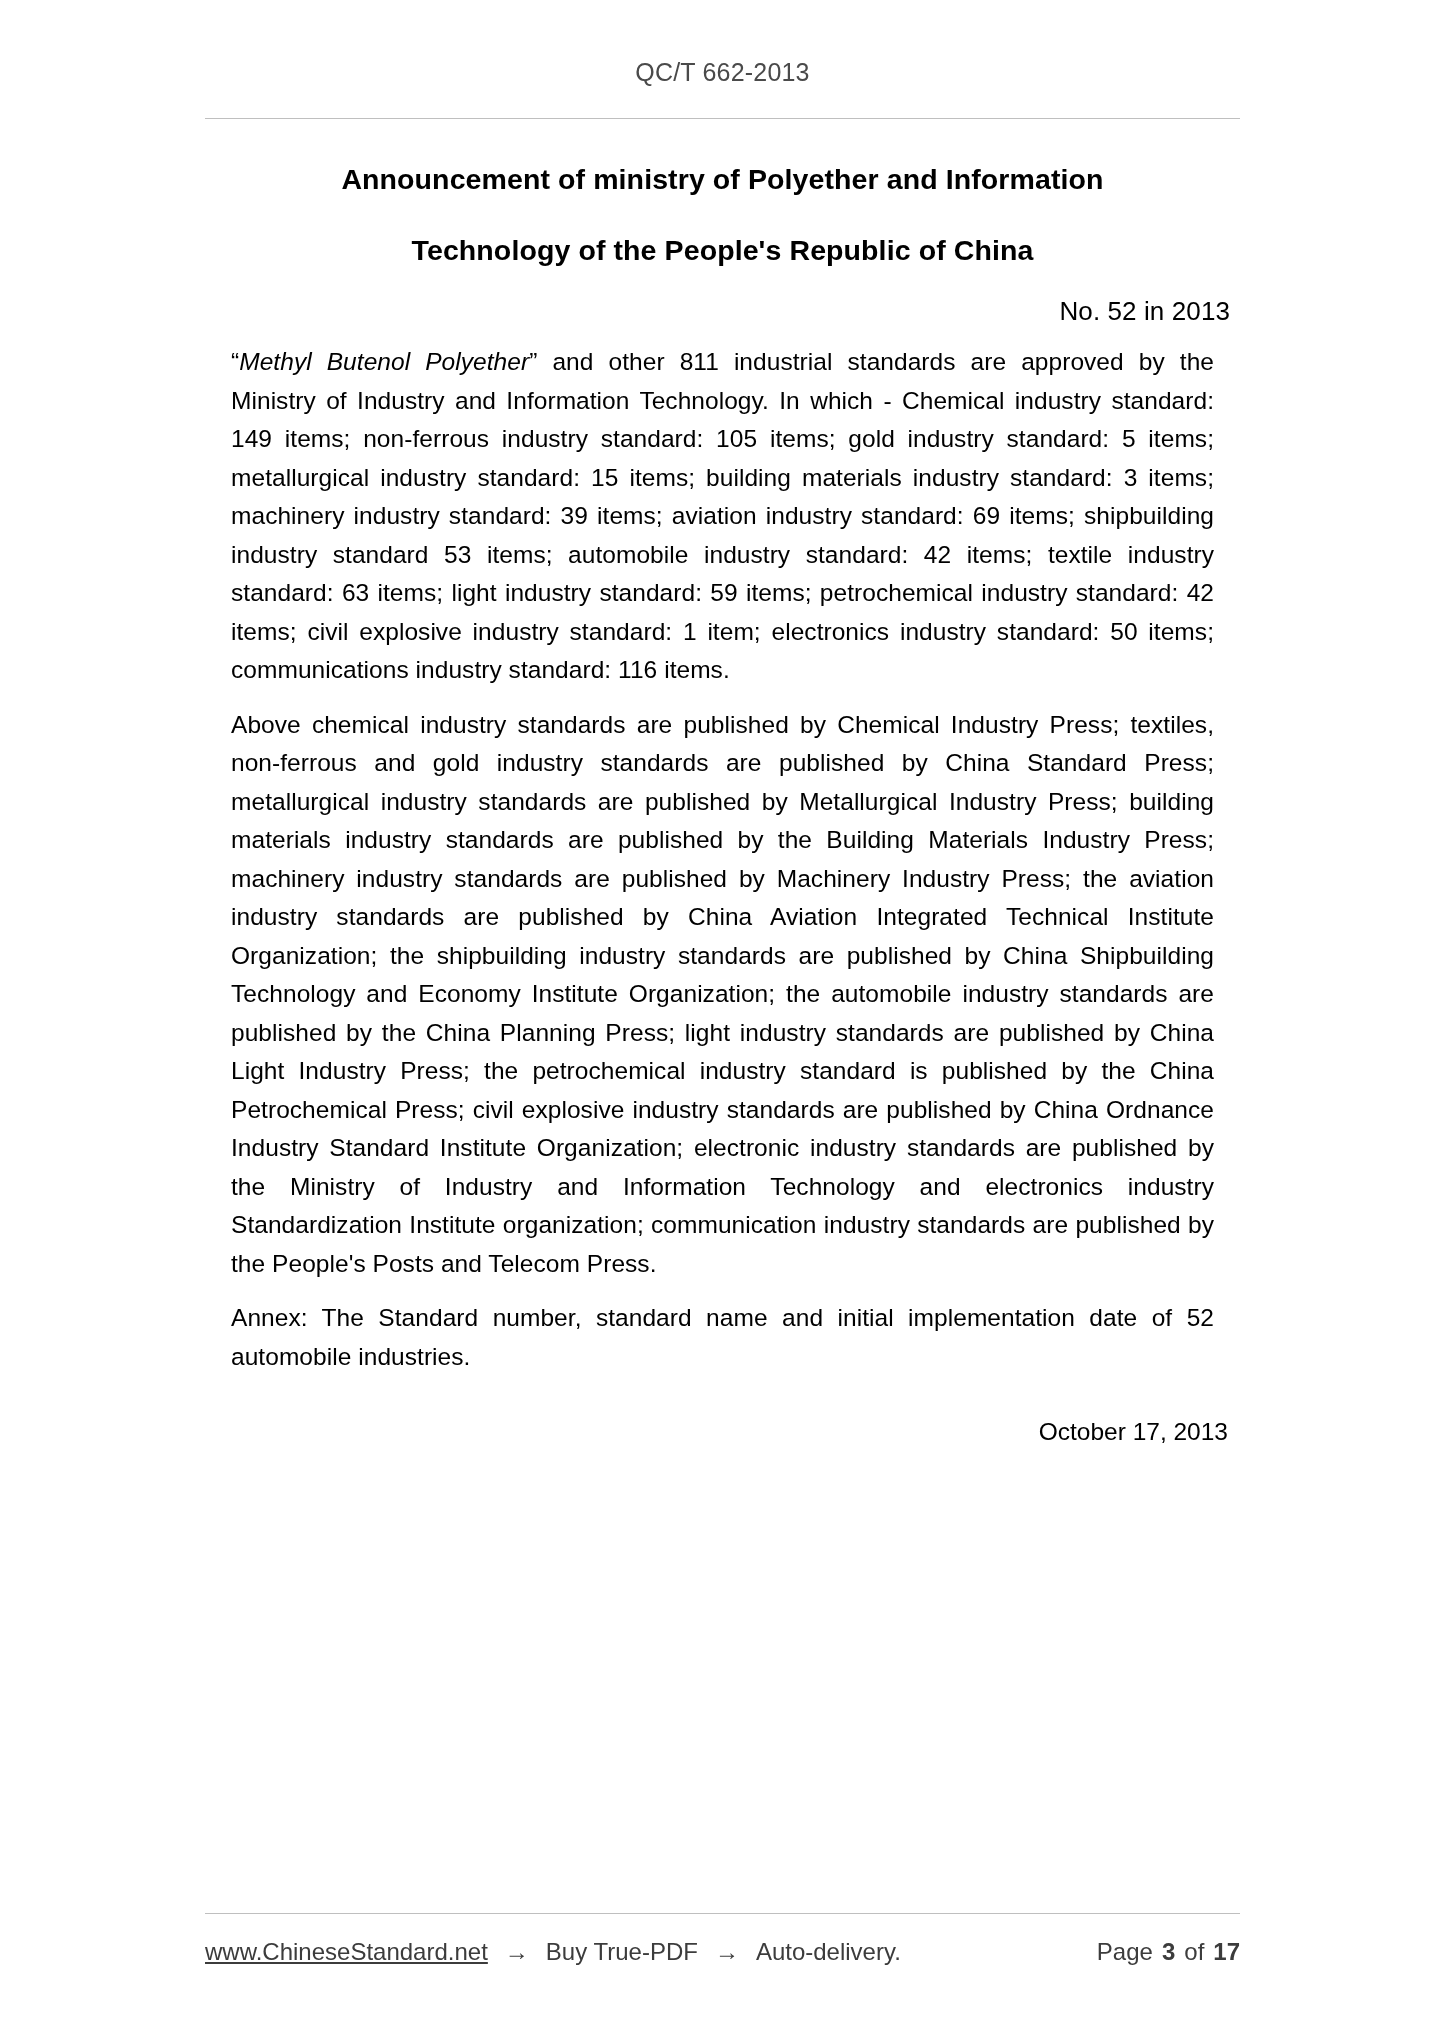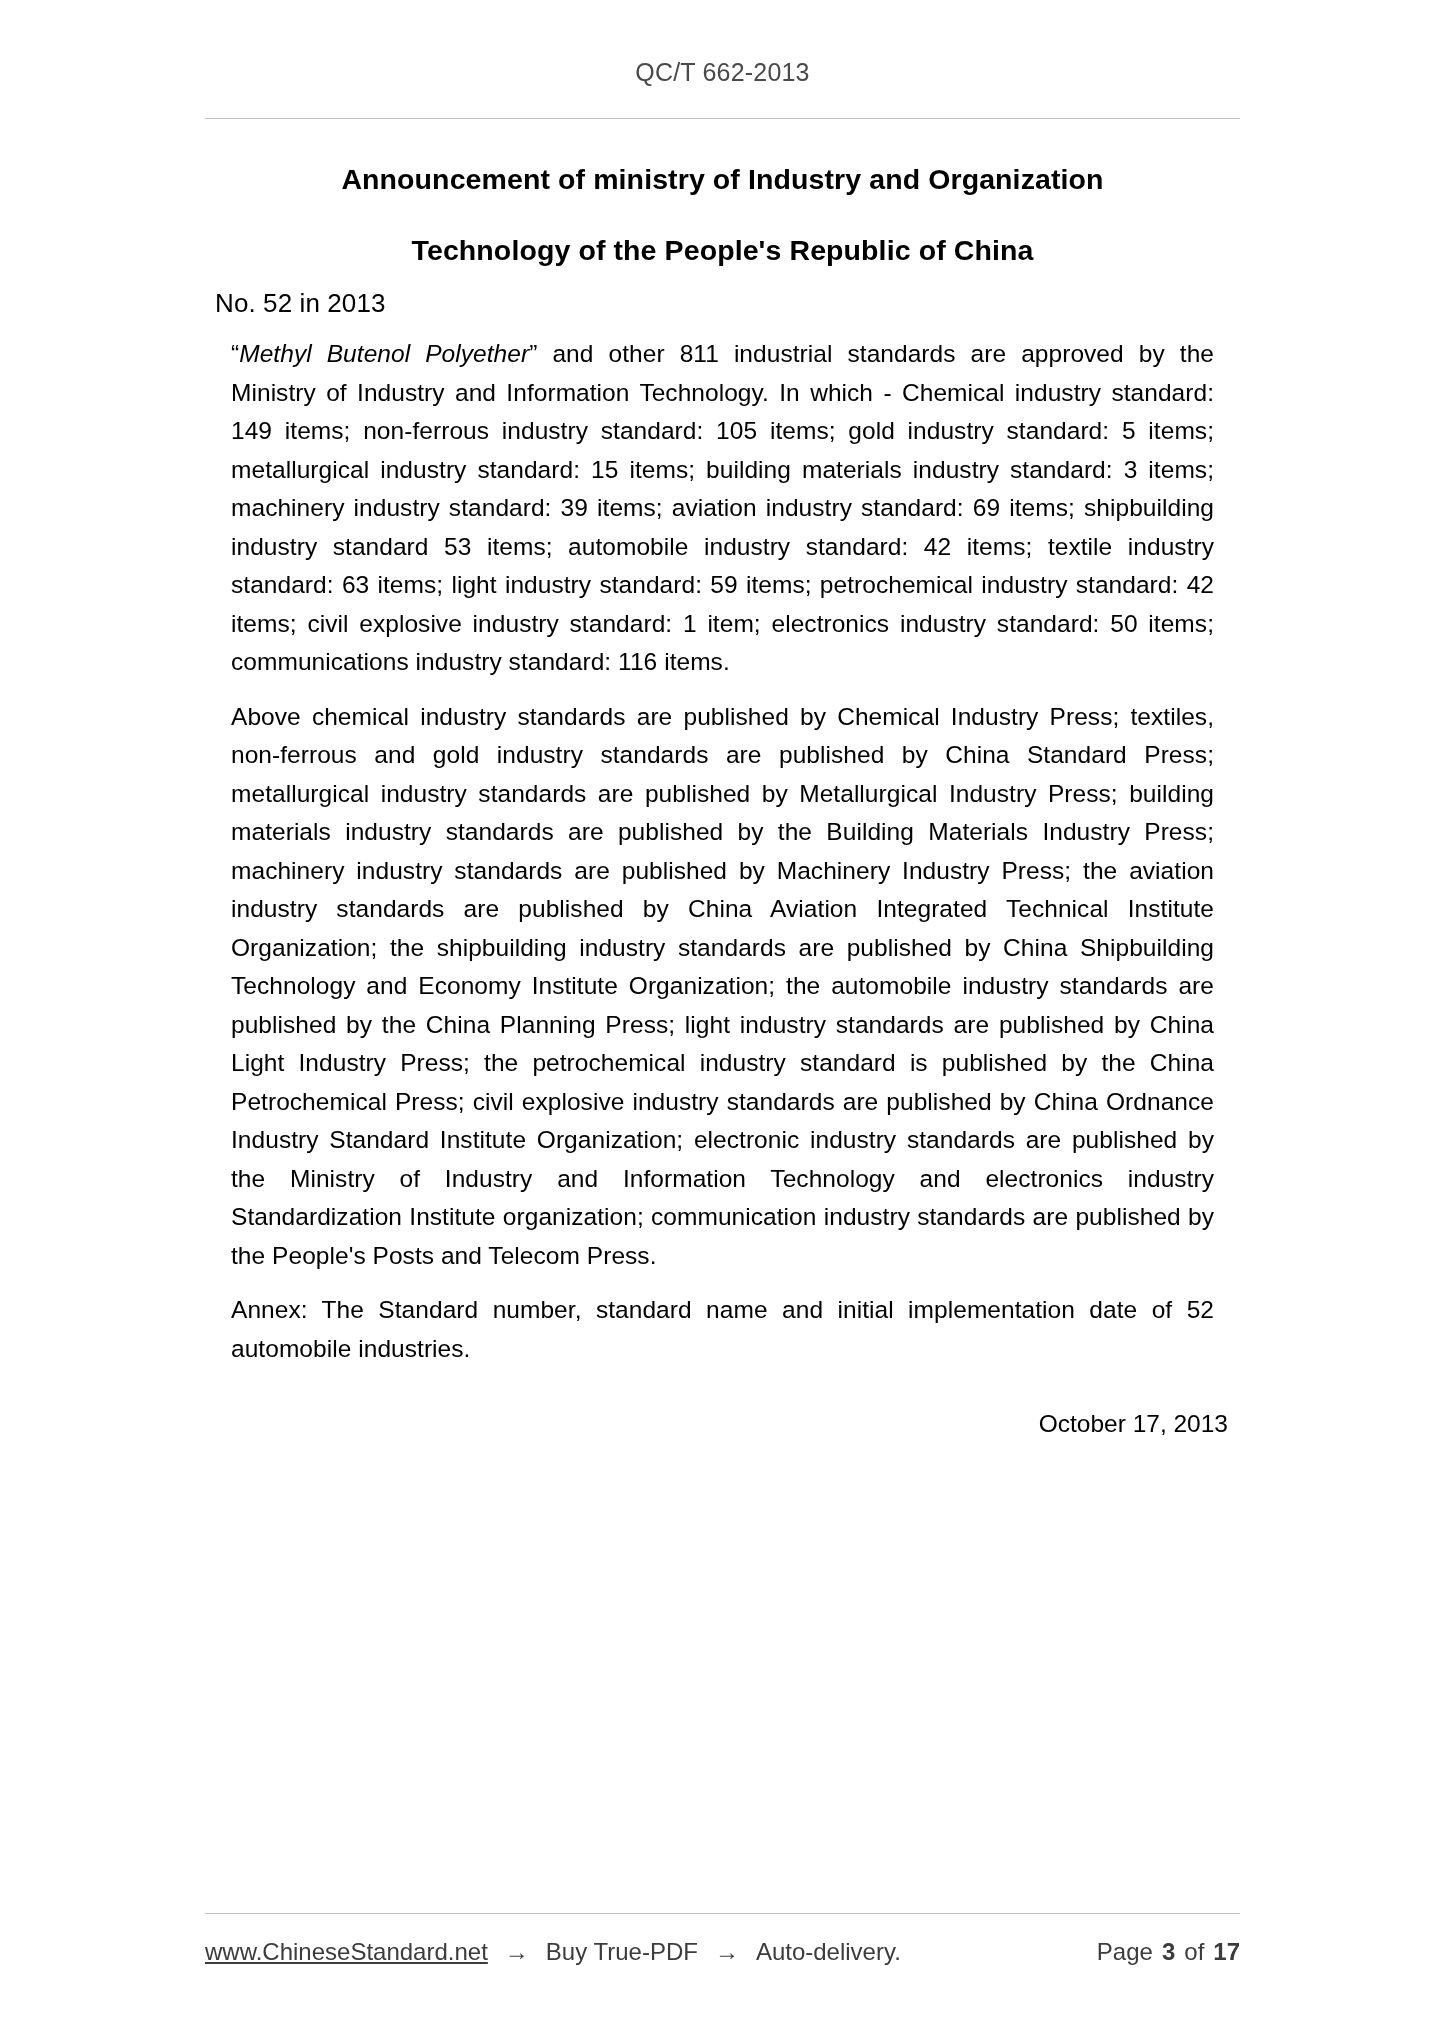--- a/index.html
+++ b/index.html
@@ -54,22 +54,22 @@
     margin: 0;
     line-height: 1.0;
     letter-spacing: 0.1px;
   }
   h1.title .line2 {
     display: block;
     margin-top: 42px;
   }
   .subtitle {
     font-size: 26px;
-    text-align: left;
-    margin-top: 24px;
+    text-align: right;
+    margin-top: 32px;
     letter-spacing: 0.1px;
   }
   p.body-par {
     font-size: 24.5px;
     line-height: 38.5px;
     text-align: justify;
     text-justify: inter-word;
     margin: 16px;
     letter-spacing: 0.05px;
   }
@@ -137,21 +137,21 @@
 <body>
 
 <div class="page">
 
   <div class="header">QC/T 662-2013</div>
   <div class="header-rule"></div>
 
   <div class="content">
 
     <h1 class="title">
-      <span>Announcement of ministry of Industry and Organization</span>
+      <span>Announcement of ministry of Polyether and Information</span>
       <span class="line2">Technology of the People's Republic of China</span>
     </h1>
 
     <div class="subtitle">No. 52 in 2013</div>
 
     <p class="body-par par-gap-1"><span>“</span><em class="italic">Methyl Butenol Polyether</em><span>” and other 811 industrial standards are approved by the Ministry of Industry and Information Technology. In which - Chemical industry standard: 149 items; non-ferrous industry standard: 105 items; gold industry standard: 5 items; metallurgical industry standard: 15 items; building materials industry standard: 3 items; machinery industry standard: 39 items; aviation industry standard: 69 items; shipbuilding industry standard 53 items; automobile industry standard: 42 items; textile industry standard: 63 items; light industry standard: 59 items; petrochemical industry standard: 42 items; civil explosive industry standard: 1 item; electronics industry standard: 50 items; communications industry standard: 116 items.</span></p>
 
     <p class="body-par par-gap-2">Above chemical industry standards are published by Chemical Industry Press; textiles, non-ferrous and gold industry standards are published by China Standard Press; metallurgical industry standards are published by Metallurgical Industry Press; building materials industry standards are published by the Building Materials Industry Press; machinery industry standards are published by Machinery Industry Press; the aviation industry standards are published by China Aviation Integrated Technical Institute Organization; the shipbuilding industry standards are published by China Shipbuilding Technology and Economy Institute Organization; the automobile industry standards are published by the China Planning Press; light industry standards are published by China Light Industry Press; the petrochemical industry standard is published by the China Petrochemical Press; civil explosive industry standards are published by China Ordnance Industry Standard Institute Organization; electronic industry standards are published by the Ministry of Industry and Information Technology and electronics industry Standardization Institute organization; communication industry standards are published by the People's Posts and Telecom Press.</p>
 
     <p class="body-par par-gap-3">Annex: The Standard number, standard name and initial implementation date of 52 automobile industries.</p>

